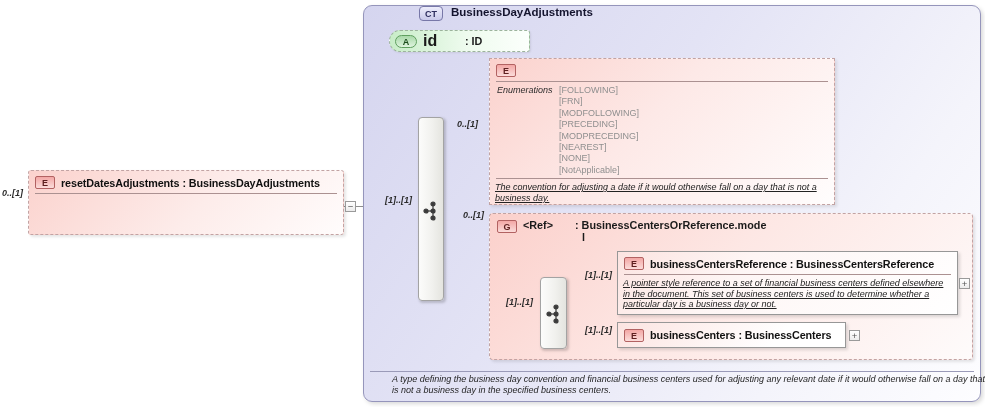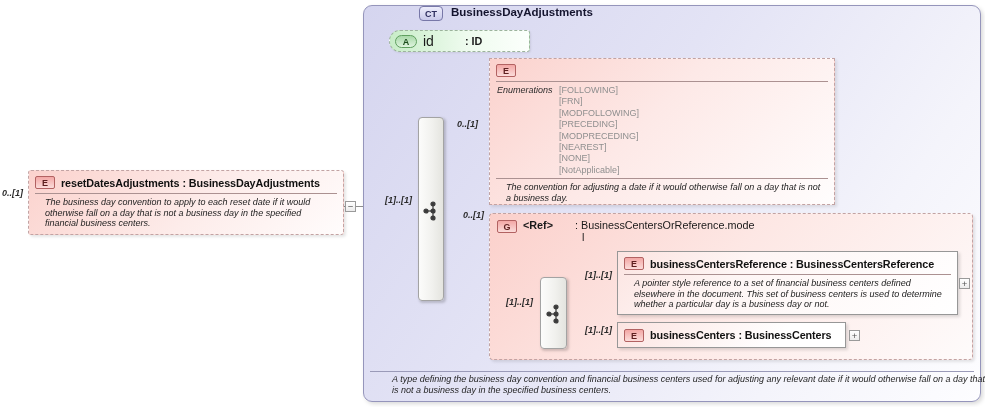--- a/index.html
+++ b/index.html
@@ -7,21 +7,21 @@
     width:985px;height:407px;position:relative;overflow:hidden;
     background:#ffffff;
     font-family:"Liberation Sans", sans-serif;
     color:#1a1a1a;
   }
   
   .abs{position:absolute;box-sizing:border-box;}
   .el-head{display:flex;align-items:center;gap:6px;padding:5px 6px 3px 6px;}
   .el-title{font-weight:bold;font-size:10.8px;letter-spacing:-0.1px;white-space:nowrap;color:#111;}
   .el-sep{border-top:1px solid #ab9191;margin:1px 6px 0 6px;}
-  .el-desc{font-style:italic;font-size:9px;line-height:10.6px;color:#222;padding:3px 7px 2px 16px;}
+  .el-desc{font-style:italic;font-size:9px;line-height:10.6px;color:#222;padding:3px 7px 2px 5px;text-decoration:underline;}
   .badge{flex:0 0 auto;width:20px;height:13px;line-height:12px;text-align:center;
          font-size:9px;font-weight:bold;border-radius:2px;box-sizing:border-box;}
   .badge-e{border:1px solid #b26262;color:#5c1f1f;background:linear-gradient(#f3a7a5,#fbdcda);}
   .badge-a{border:1px solid #5f9f5f;color:#1d4d1d;background:linear-gradient(#a9d9a9,#def4de);border-radius:7px;width:22px;}
   .badge-g{border:1px solid #b26262;color:#5c1f1f;background:linear-gradient(#f3a7a5,#fbdcda);}
   .badge-ct{border:1px solid #7878a8;color:#2e2e5e;background:linear-gradient(#ededfb,#c9c9ea);
             border-radius:4px;width:24px;height:15px;line-height:14px;}
   .card-lbl{position:absolute;font-style:italic;font-weight:bold;font-size:9px;color:#2b2b2b;white-space:nowrap;}
   .handle{position:absolute;width:11px;height:11px;box-sizing:border-box;border:1px solid #9a9a9a;
           background:linear-gradient(#ffffff,#ececec);font-size:9.5px;line-height:9px;text-align:center;
@@ -40,36 +40,36 @@
   #ct{left:363px;top:5px;width:618px;height:397px;border:1.5px solid #9595bb;border-radius:9px;
       background:linear-gradient(125deg,#d5d5ef 0%,#e3e3f5 40%,#f4f4fb 75%,#fdfdff 100%);
       box-shadow:2px 2px 4px rgba(0,0,0,0.15);}
   #ct-head{left:371px;top:6px;display:flex;gap:8px;margin-left:48px;}
   #ct-title{font-weight:bold;font-size:11.5px;color:#14142e;}
   
   #id-box{left:389px;top:30px;width:141px;height:22px;border:1px dashed #9cb39c;
           border-radius:11px 3px 3px 11px;display:flex;align-items:center;padding:0 6px 0 5px;gap:6px;
           background:linear-gradient(to right,#c8edc8 0%,#eefbee 55%,#fcfffc 100%);
           box-shadow:1px 1px 2px rgba(0,0,0,0.08);}
-  #id-name{font-weight:normal;font-size:14px;width:36px;}
+  #id-name{font-weight:bold;font-size:16px;width:36px;}
   #id-type{font-weight:bold;font-size:10.8px;text-align:right;}
   
   #conv-box{left:489px;top:58px;width:346px;height:147px;border:1px dashed #c2a3a3;
             background:linear-gradient(135deg,#fbd2cd 0%,#fde9e7 45%,#fffdfd 100%);
             box-shadow:2px 2px 3px rgba(0,0,0,0.10);}
   .enum-row{display:flex;padding:3px 16px 1px 7px;}
   .enum-label{font-style:italic;font-size:9px;color:#2b2b2b;width:62px;flex:0 0 auto;}
   .enum-vals{font-size:9px;line-height:11.4px;color:#8f8f8f;}
   
   #ref-group{left:489px;top:213px;width:484px;height:147px;border:1px dashed #c2a3a3;border-radius:4px;
              background:linear-gradient(135deg,#fbd0cb 0%,#fde7e4 45%,#fefbfb 100%);
              box-shadow:2px 2px 3px rgba(0,0,0,0.10);}
   #ref-head{display:flex;align-items:flex-start;gap:6px;padding:6px 6px 0 7px;}
   #ref-name{font-weight:bold;font-size:10.8px;width:46px;flex:0 0 auto;}
-  .ref-type{font-weight:normal;font-size:10.8px;line-height:11.5px;}
+  .ref-type{font-weight:bold;font-size:10.8px;line-height:11.5px;}
   .ref-type2{margin-left:7px;}
   
   #bcr-box{left:617px;top:251px;width:341px;height:64px;border:1px solid #979797;
            background:linear-gradient(135deg,#fce4e1 0%,#fef6f5 35%,#ffffff 100%);
            box-shadow:2px 2px 3px rgba(0,0,0,0.14);}
   #bc-box{left:617px;top:322px;width:229px;height:26px;border:1px solid #979797;
           background:linear-gradient(135deg,#fce4e1 0%,#ffffff 70%);
           display:flex;align-items:center;gap:6px;padding:0 6px;
           box-shadow:2px 2px 3px rgba(0,0,0,0.14);}
   #expand-bcr{left:959px;top:278px;}
@@ -109,21 +109,20 @@
     <path d="M846 335.5 H850"></path>
   </g>
 </svg>
 
 <div id="left-el" class="abs">
   <div class="el-head">
     <span class="badge badge-e">E</span>
     <span class="el-title">resetDatesAdjustments : BusinessDayAdjustments</span>
   </div>
   <div class="el-sep"></div>
-  <div class="el-desc">The business day convention to apply to each reset date if it would otherwise fall on a day that is not a business day in the specified financial business centers.</div>
 </div>
 <div id="lbl-left" class="card-lbl">0..[1]</div>
 <div id="collapse-left" class="handle">−</div>
 
 <div id="ct" class="abs"></div>
 <div id="ct-head" class="abs">
   <span class="badge badge-ct">CT</span>
   <span id="ct-title">BusinessDayAdjustments</span>
 </div>
 

